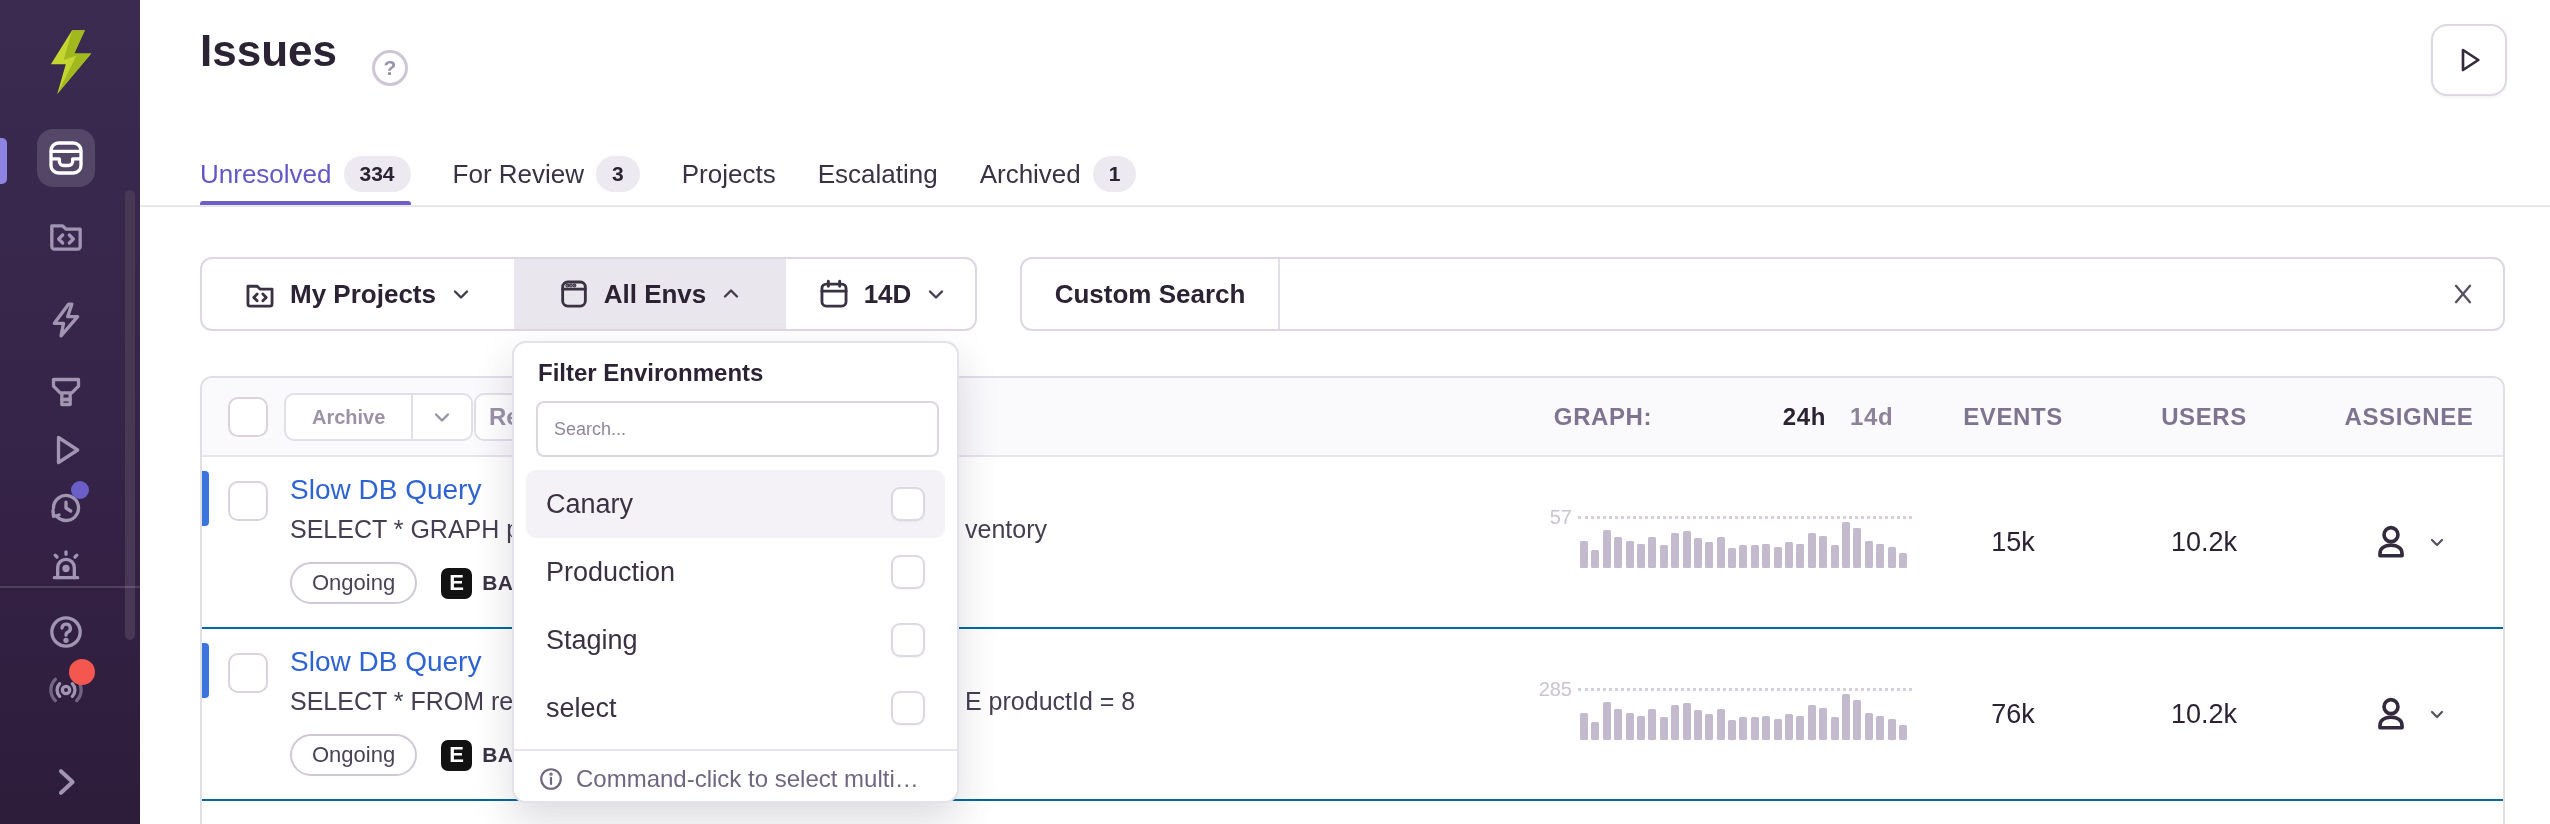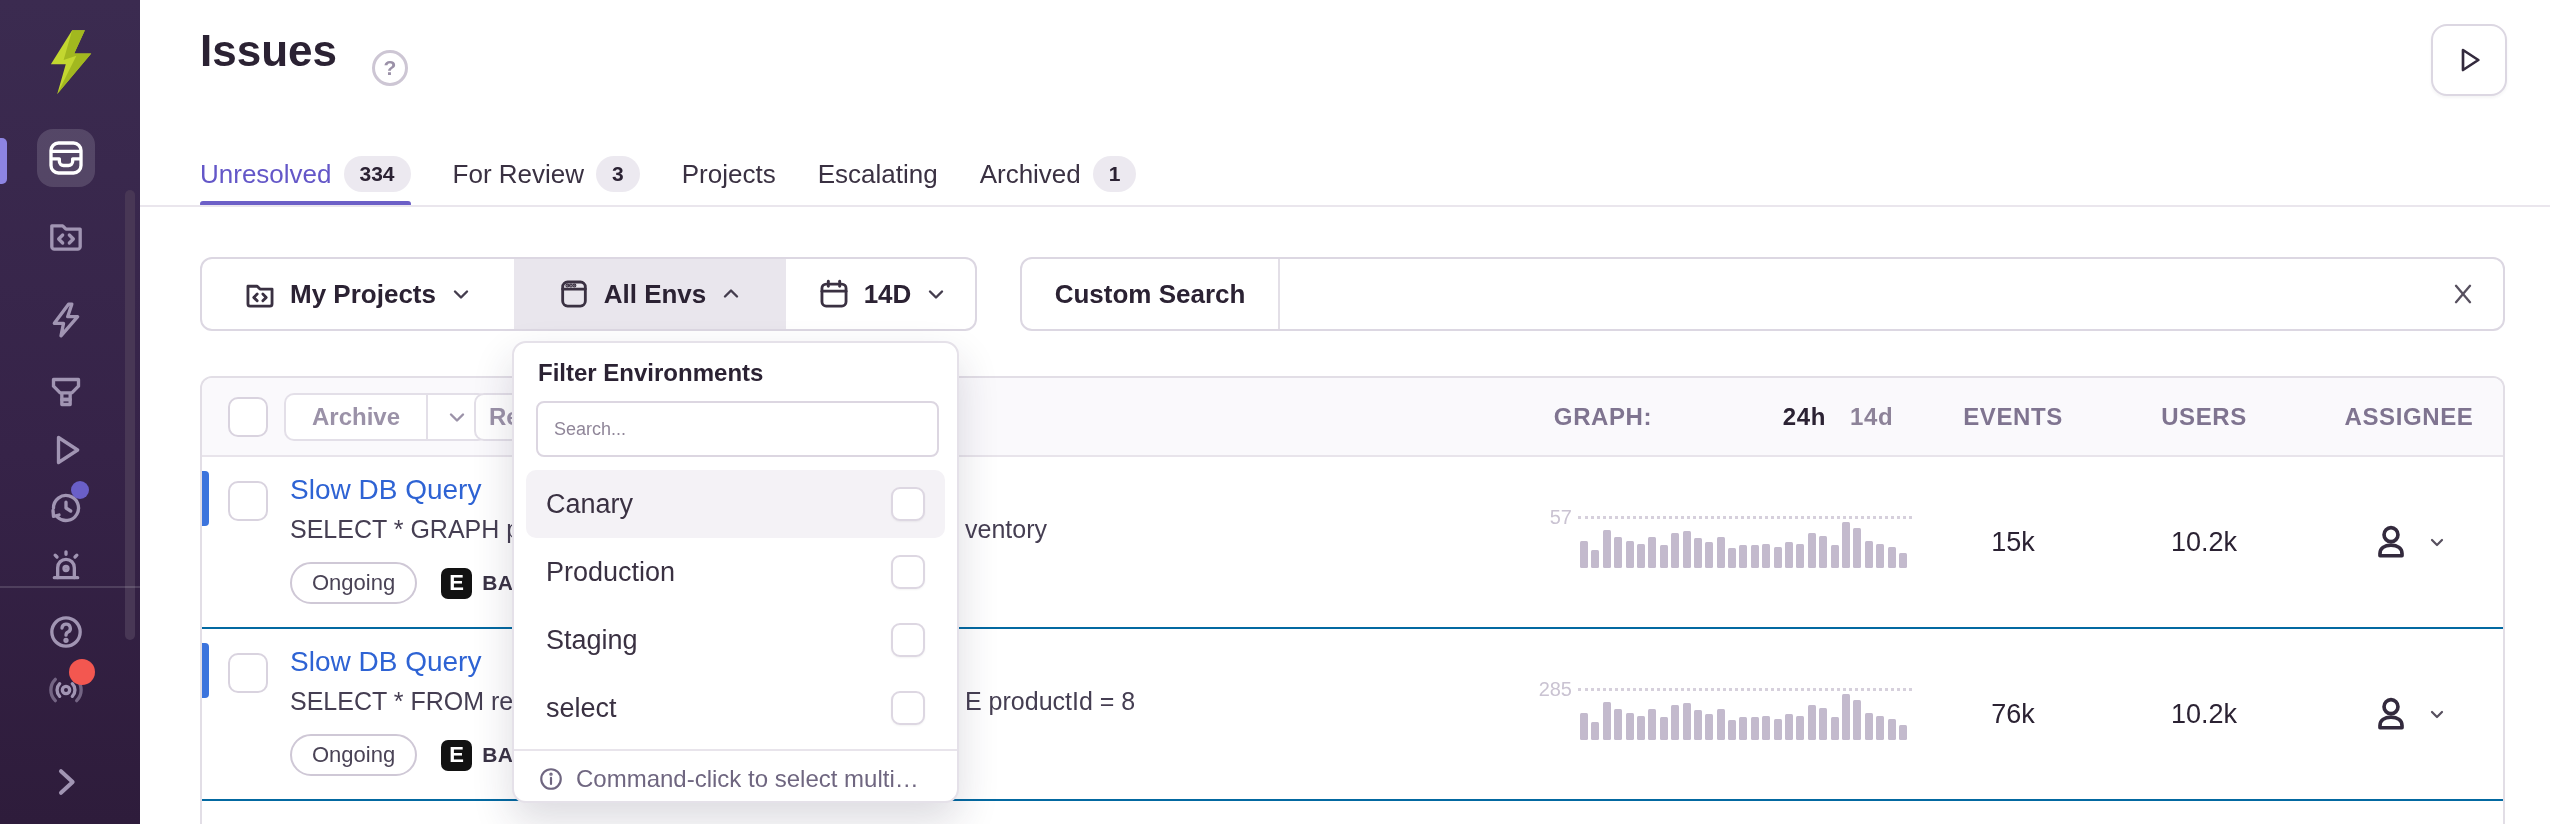--- a/index.html
+++ b/index.html
@@ -70,21 +70,21 @@
   .clear-x svg { width:28px; height:28px; color:#57505f; }
 
   
   .issues-table { position:absolute; left:200px; top:376px; width:2305px; height:448px;
     background:#fff; border:2px solid #e2dee6; border-bottom:none; border-radius:12px 12px 0 0; overflow:hidden; }
   .t-header { position:relative; height:79px; background:#faf9fc; border-bottom:2px solid #e8e4eb; }
   .checkbox { width:40px; height:40px; border:2px solid #d9d3df; border-radius:10px; background:#fff; }
   .t-header .checkbox { position:absolute; left:26px; top:19px; }
   .archive-btn { position:absolute; left:82px; top:15px; height:48px; display:flex; }
   .archive-main { border:2px solid #e3dfe8; border-right:none; border-radius:10px 0 0 10px;
-    display:flex; align-items:center; padding:0 26px; font-size:24px; font-weight:700; color:#9b92a8; background:#fff; }
+    display:flex; align-items:center; padding:0 26px; font-size:20px; font-weight:700; color:#9b92a8; background:#fff; }
   .archive-chev { width:62px; border:2px solid #e3dfe8; border-radius:0 10px 10px 0;
     display:flex; align-items:center; justify-content:center; color:#9b92a8; background:#fff; }
   .archive-chev svg { width:24px; height:24px; }
   .resolve-btn { position:absolute; left:272px; top:15px; height:48px; width:130px;
     border:2px solid #e3dfe8; border-radius:10px; display:flex; align-items:center;
     padding-left:13px; font-size:24px; font-weight:700; color:#9b92a8; background:#fff; overflow:hidden; }
   .hcol { position:absolute; top:0; height:100%; display:flex; align-items:center; justify-content:center;
     font-size:24px; font-weight:700; letter-spacing:0.6px; color:#7f7490; }
   .hcol-graph { left:1301px; width:200px; }
   .hcol-range { left:1556px; width:160px; gap:24px; }

